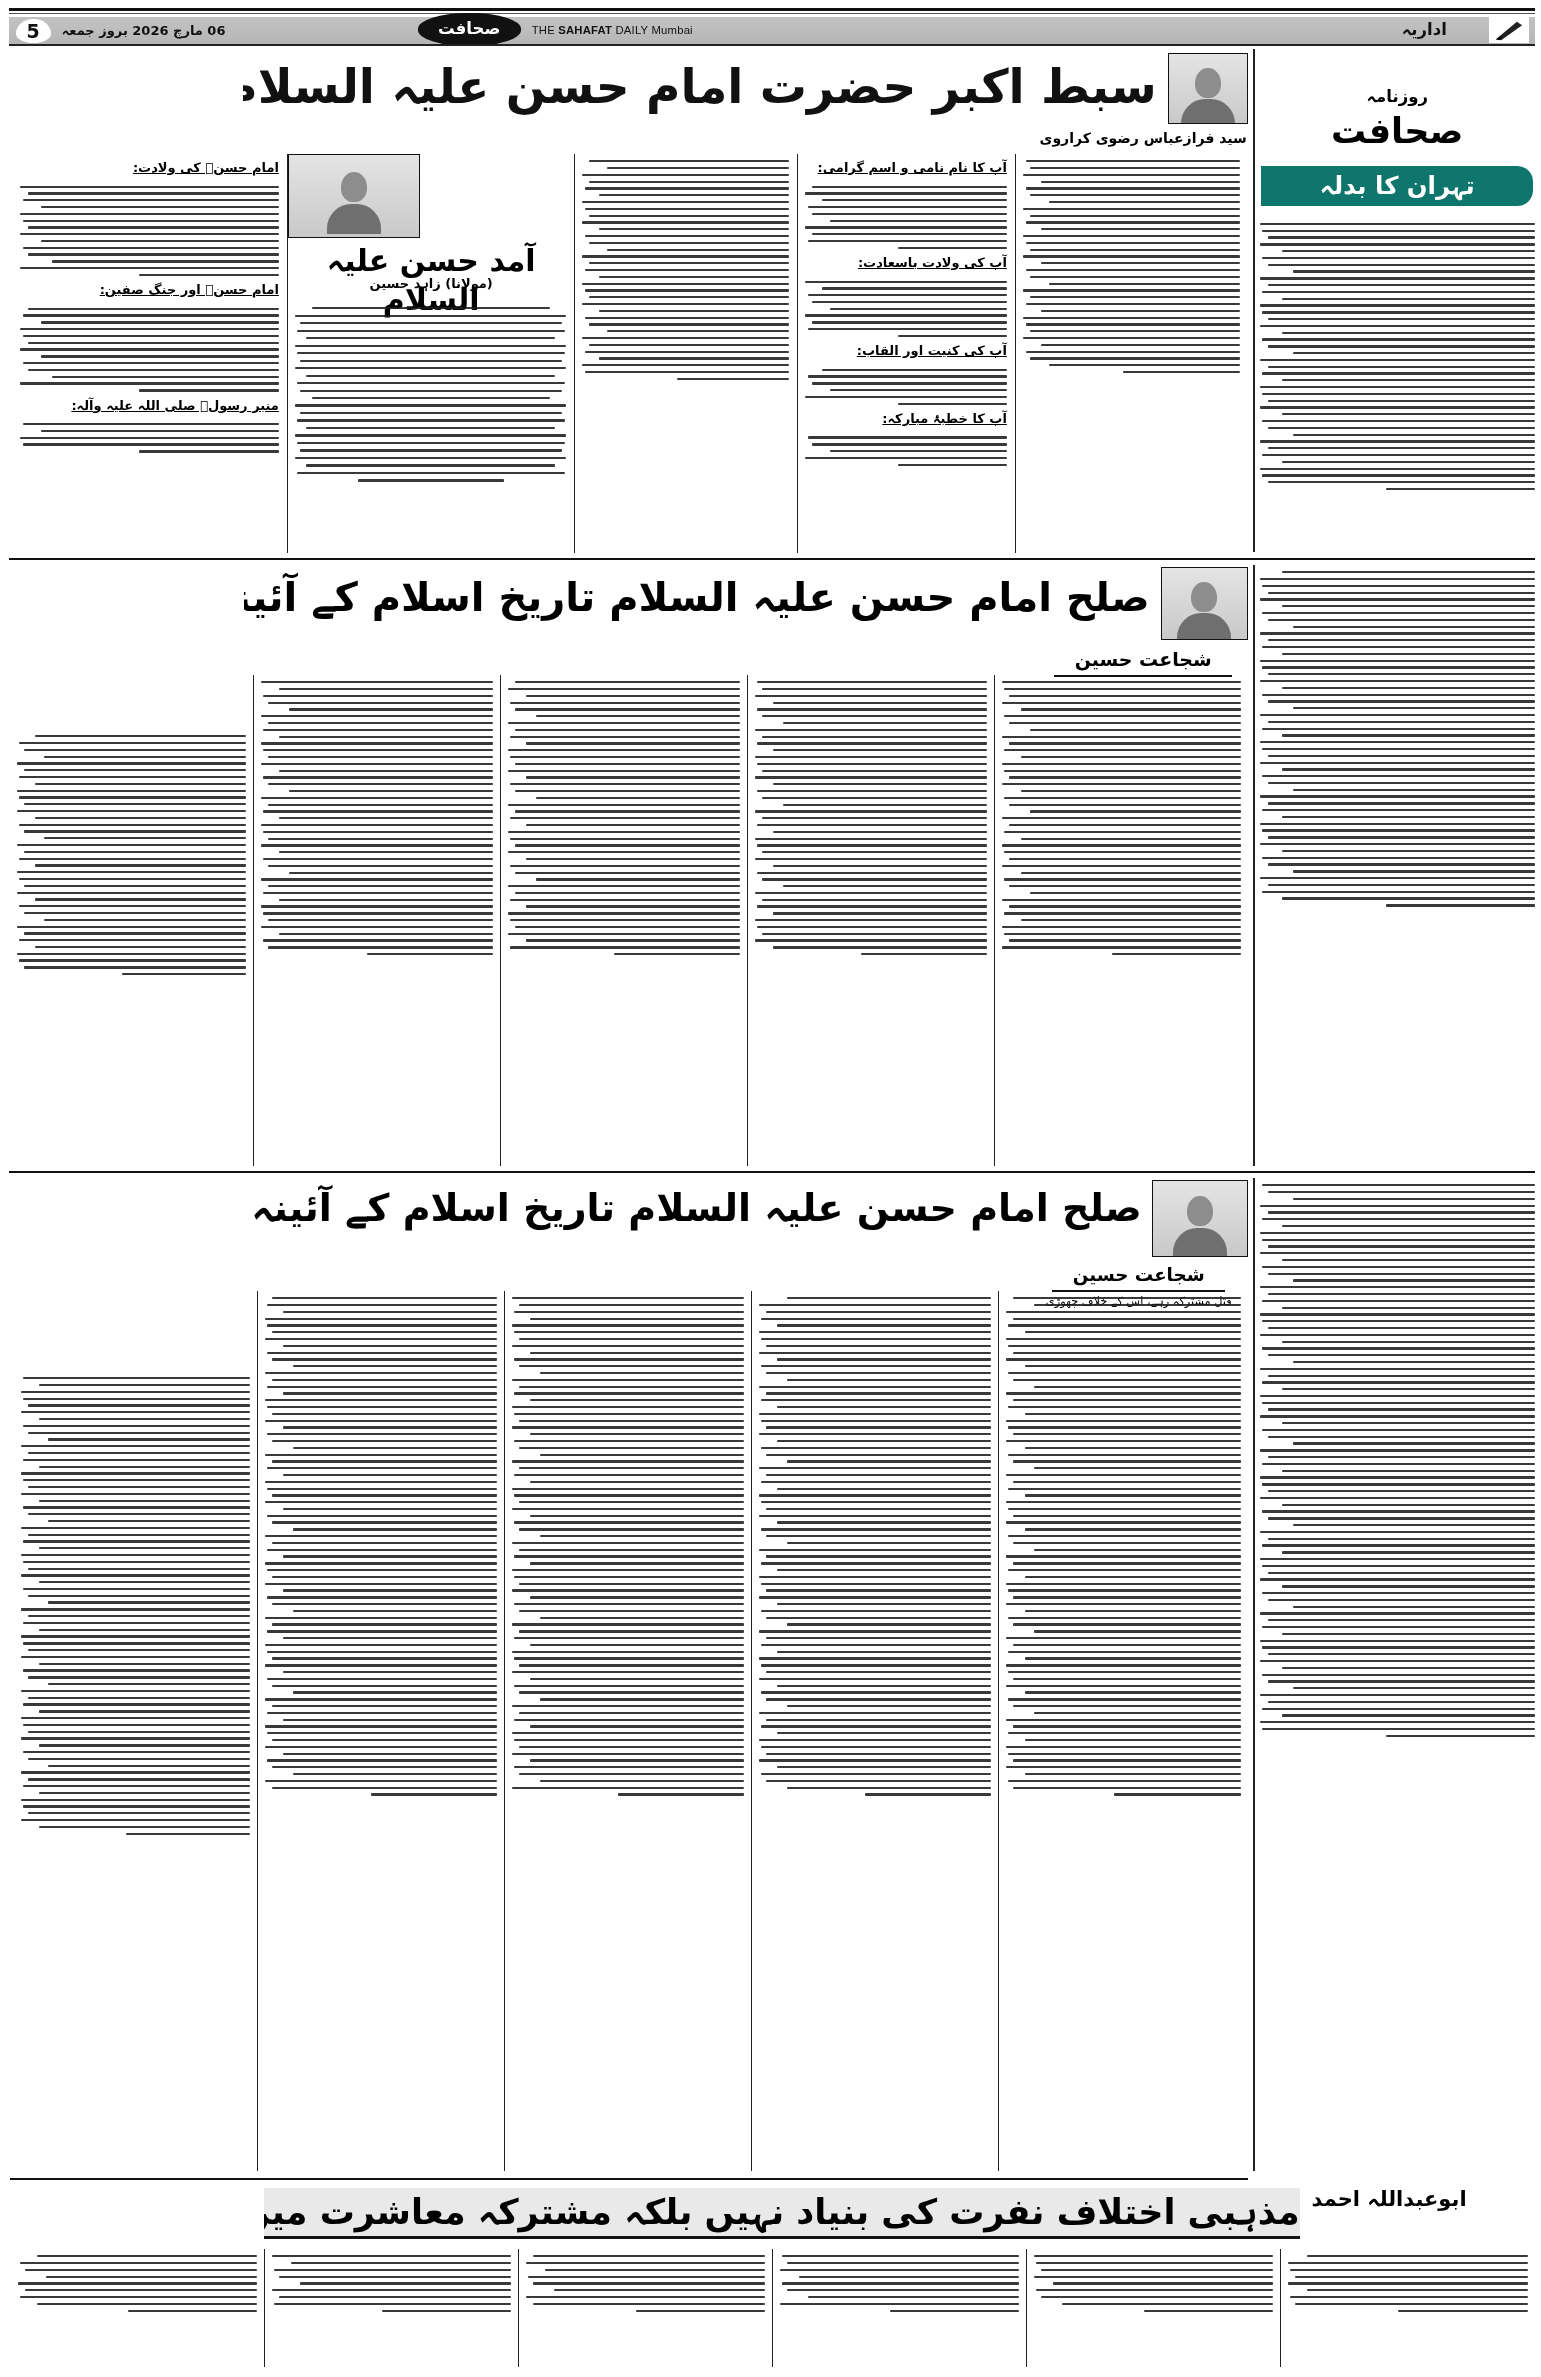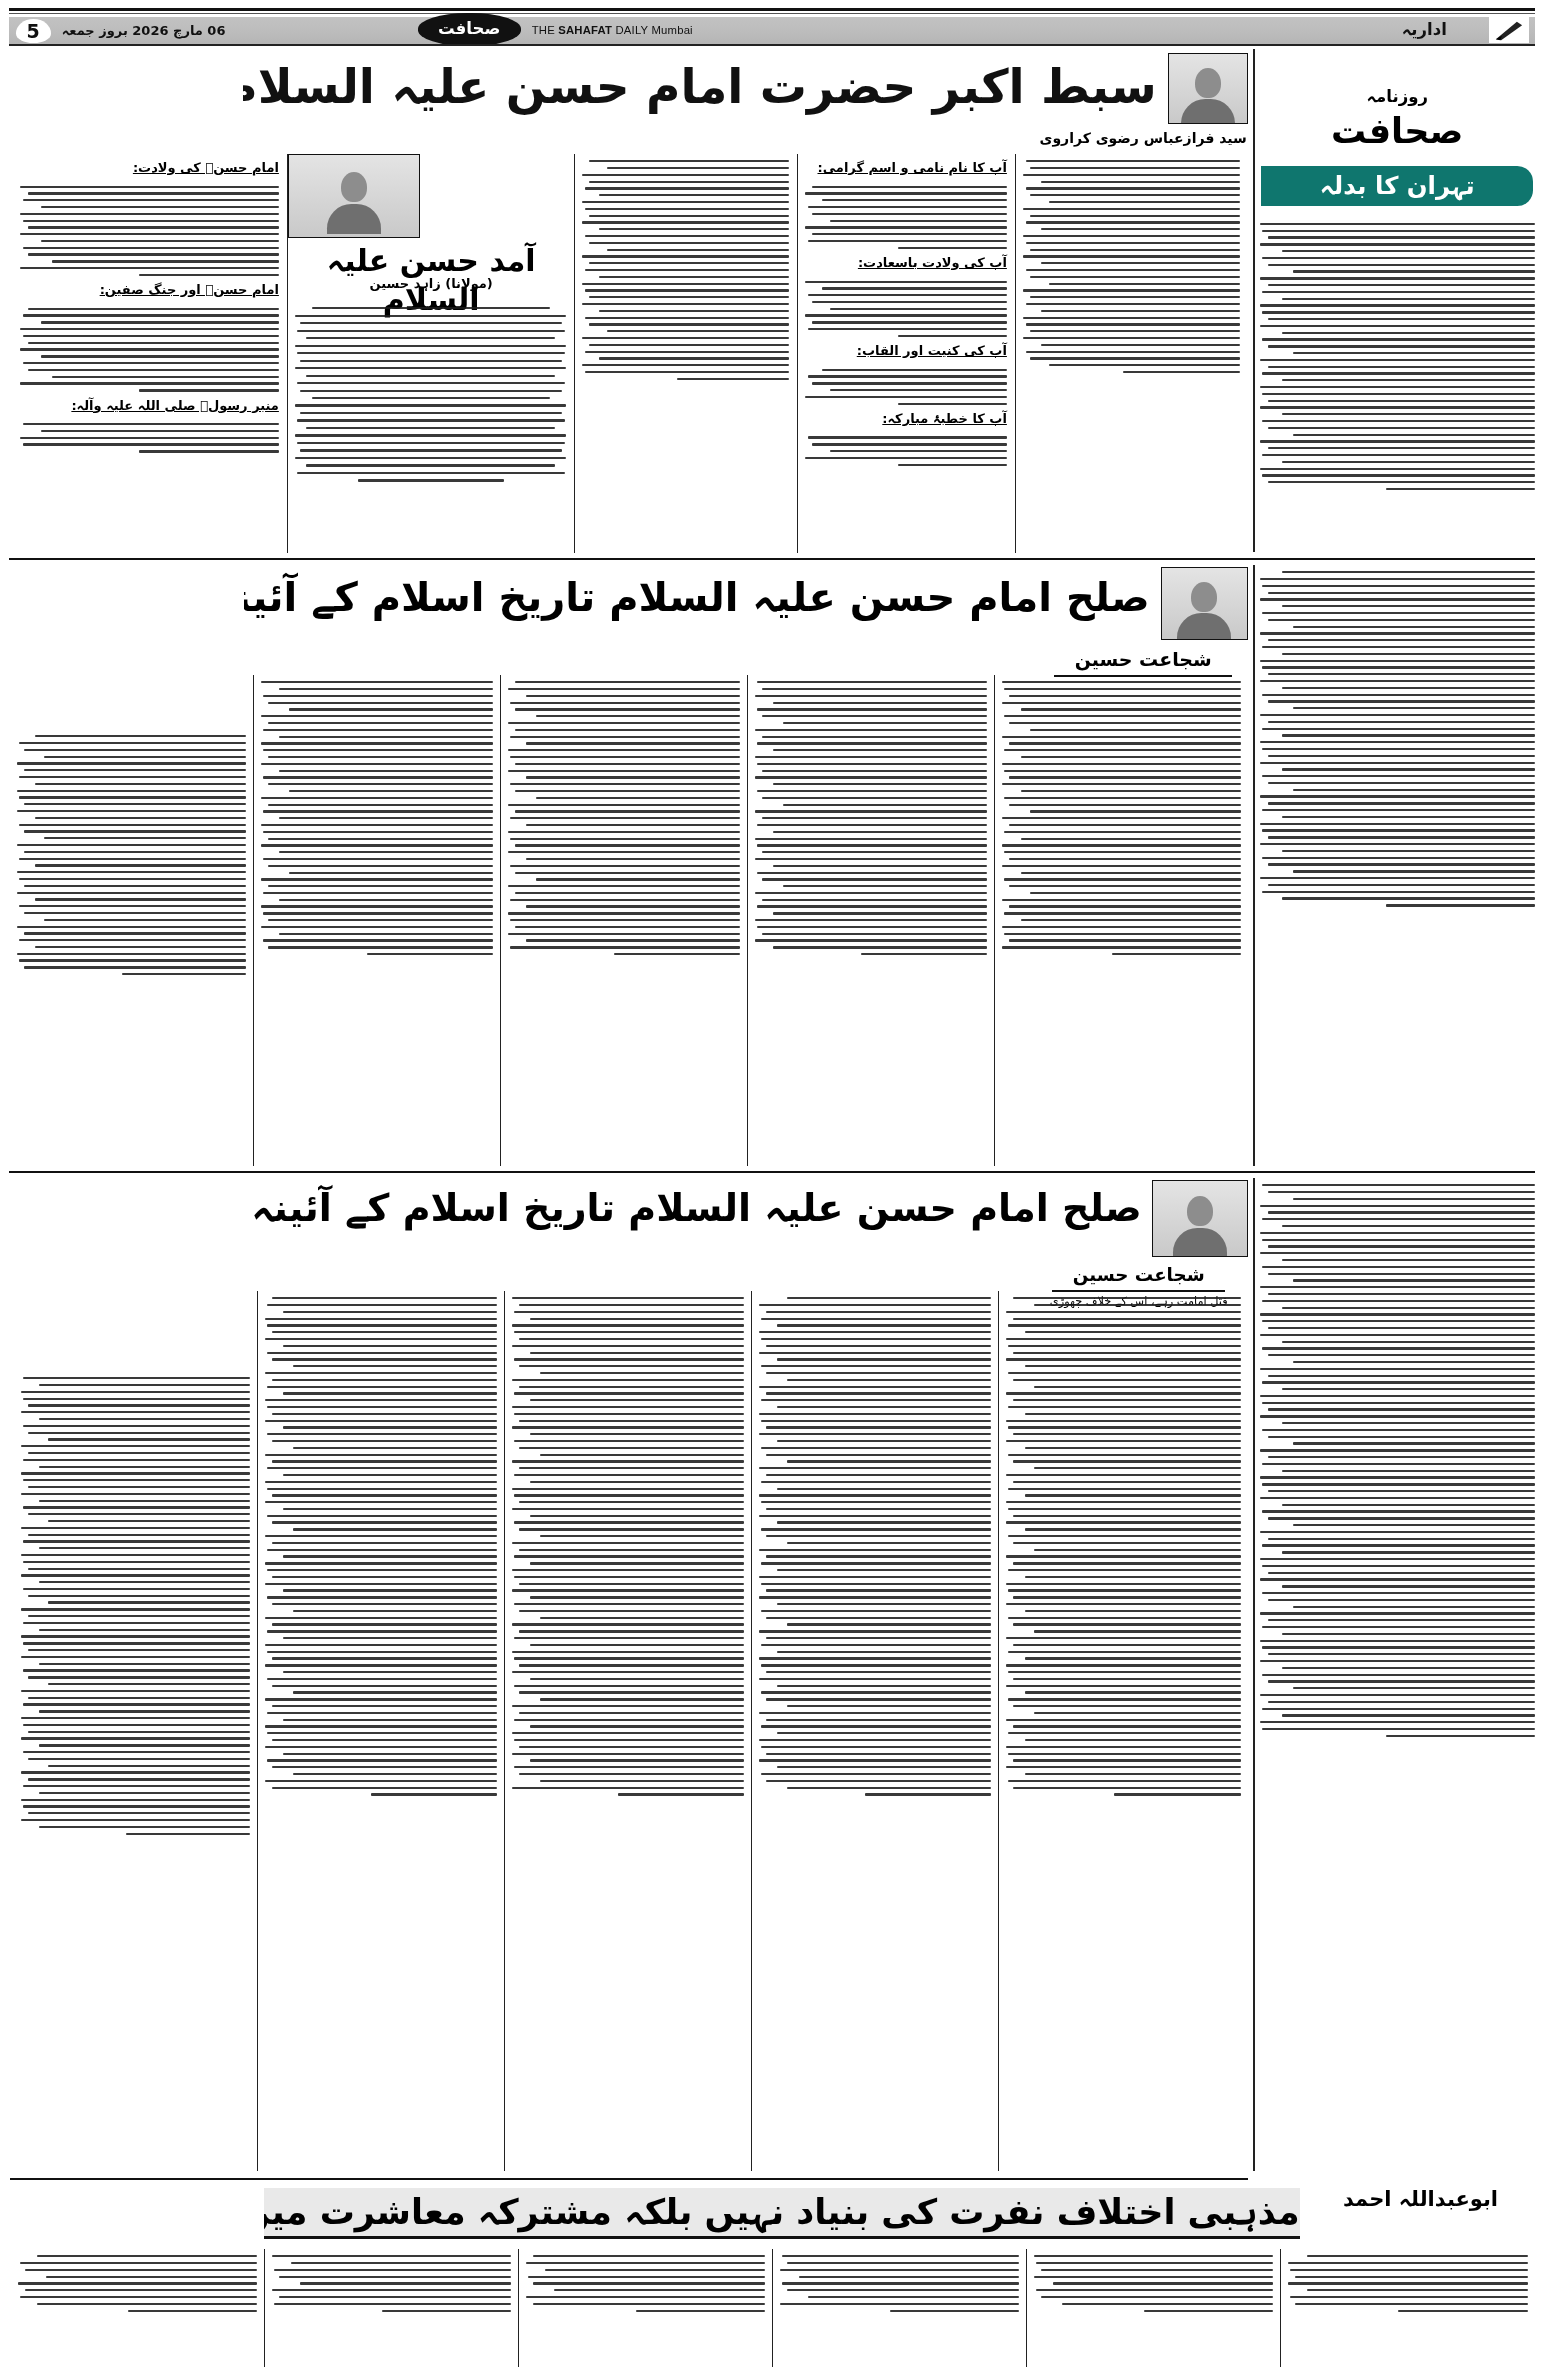--- a/index.html
+++ b/index.html
@@ -162,21 +162,21 @@
   #s3-photo { position:absolute; right:0; top:1.7px; width:96px; height:77px; background:#d9d9d9; border:1.3px solid #111; }
   #s3-head {
     position:absolute; right:106px; top:0; width:906px; height:70px;
     font:bold 38px/1.6 "DejaVu Sans",sans-serif; text-align:left; white-space:nowrap; overflow:hidden;
   }
   #s3-by { position:absolute; right:0; top:85px; width:218px; text-align:center; font:bold 18.3px/1.3 "DejaVu Sans",sans-serif; }
   #s3-by .rule { height:1.7px; background:#111; margin:3.5px 22.6px; }
   #s3-cols { position:absolute; right:0; top:113px; width:1238px; height:880px; display:flex; flex-direction:row; }
 
   #story4 { position:absolute; left:0; right:0; top:1008px; width:1526px; height:183px; }
-  #s4-by { position:absolute; right:5.2px; top:0; width:218px; text-align:center; font:bold 21px/1.3 "DejaVu Sans",sans-serif; }
+  #s4-by { position:absolute; right:5.2px; top:0; width:218px; text-align:left; font:bold 21px/1.3 "DejaVu Sans",sans-serif; }
   #s4-head {
     position:absolute; right:235px; top:1.7px; width:1036px; height:51px;
     font:bold 35px/1.4 "DejaVu Sans",sans-serif; text-align:center; white-space:nowrap; overflow:hidden;
     border-bottom:3.5px solid #111; background:#e9e9e9;
   }
   #s4-cols { position:absolute; right:0; top:63px; width:1526px; height:118px; display:flex; flex-direction:row; }
 
   .gcol { position:relative; padding:0 7px; }
   .gcol + .gcol { border-right:1.3px solid #222; }
 
@@ -878,21 +878,21 @@
               <div class="face" style="top:15.7px">
                 <div class="head"></div>
                 <div class="body"></div>
               </div>
             </div>
         </div>
         <div id="s3-head">صلح امام حسن علیہ السلام تاریخ اسلام کے آئینہ میں</div>
         <div id="s3-by">
           <div>شجاعت حسین</div>
           <div class="rule"></div>
-          <div style="font:11.3px/1.3 'DejaVu Sans',sans-serif">قتل امامت رہے، اس کے خلاف چھوڑی</div>
+          <div style="font:11.3px/1.3 'DejaVu Sans',sans-serif">قتل مشترکہ رہے، اس کے خلاف چھوڑی</div>
         </div>
         <div id="s3-cols">
           <div class="gcol" style="width:249px">
               <div class="fauxbody urdu">
                 <div class="fauxline s2"></div>
                 <div class="fauxline s5"></div>
                 <div class="fauxline s1"></div>
                 <div class="fauxline s2"></div>
                 <div class="fauxline s4"></div>
                 <div class="fauxline s3"></div>

